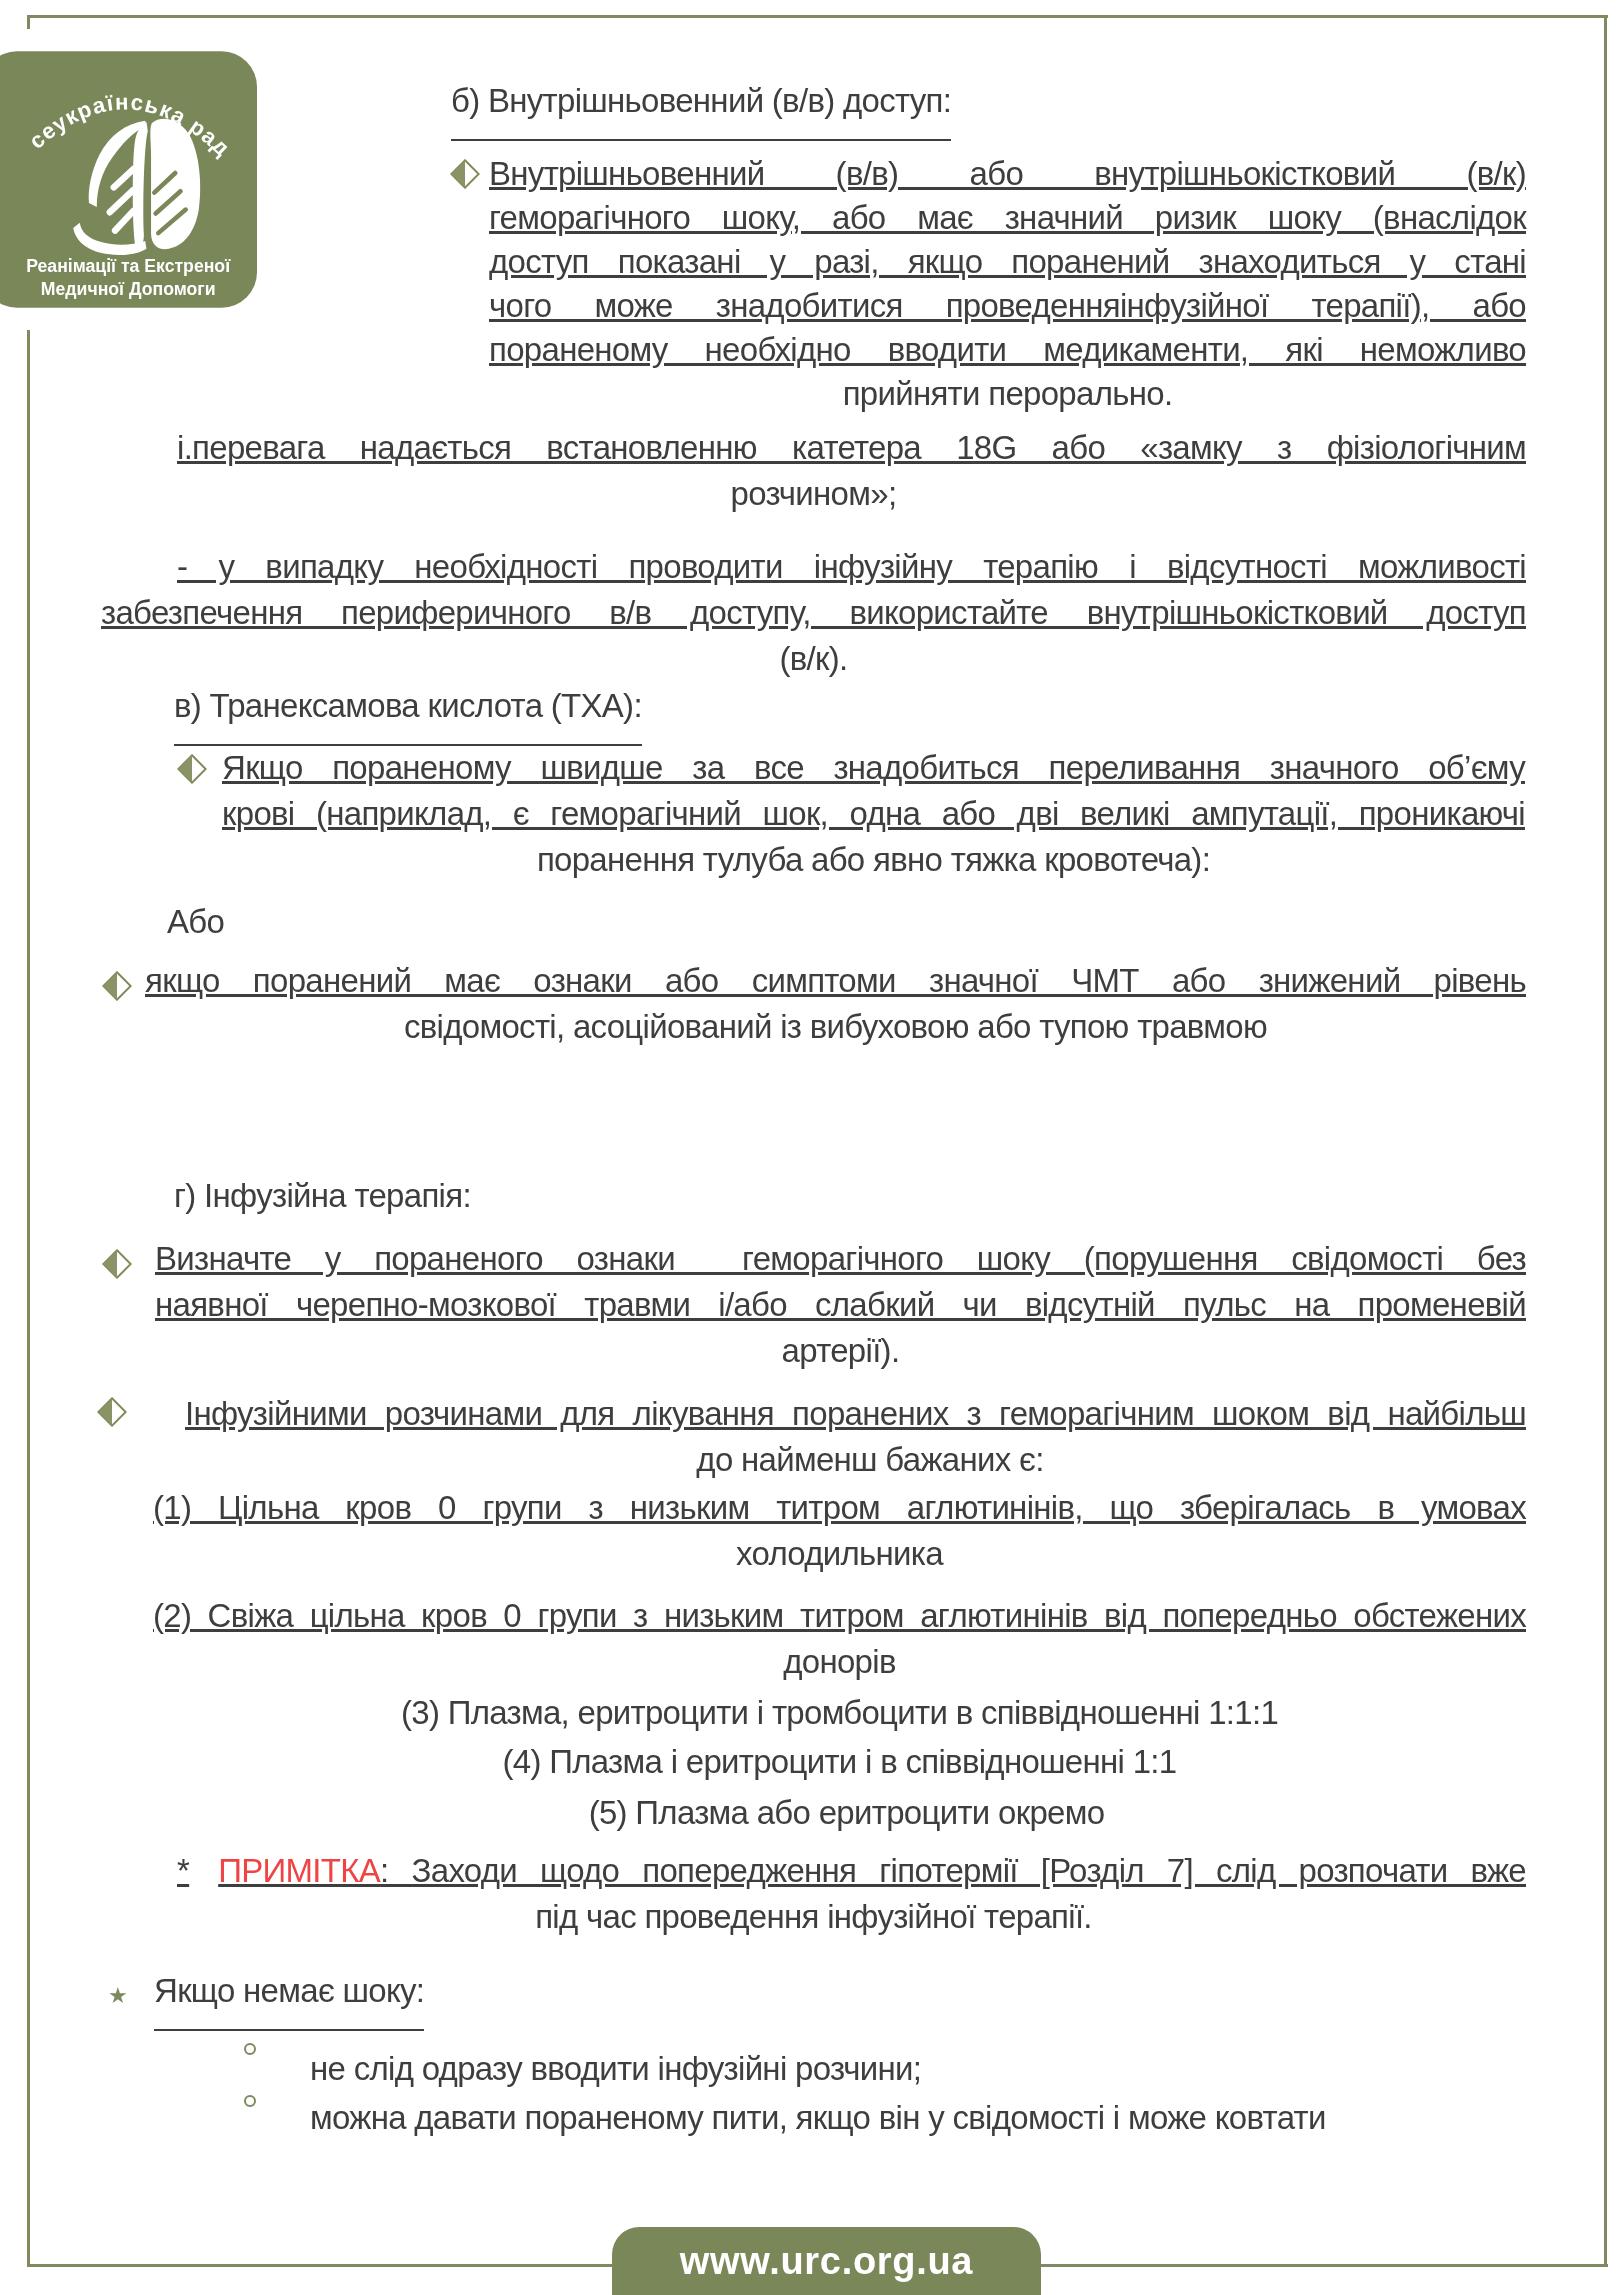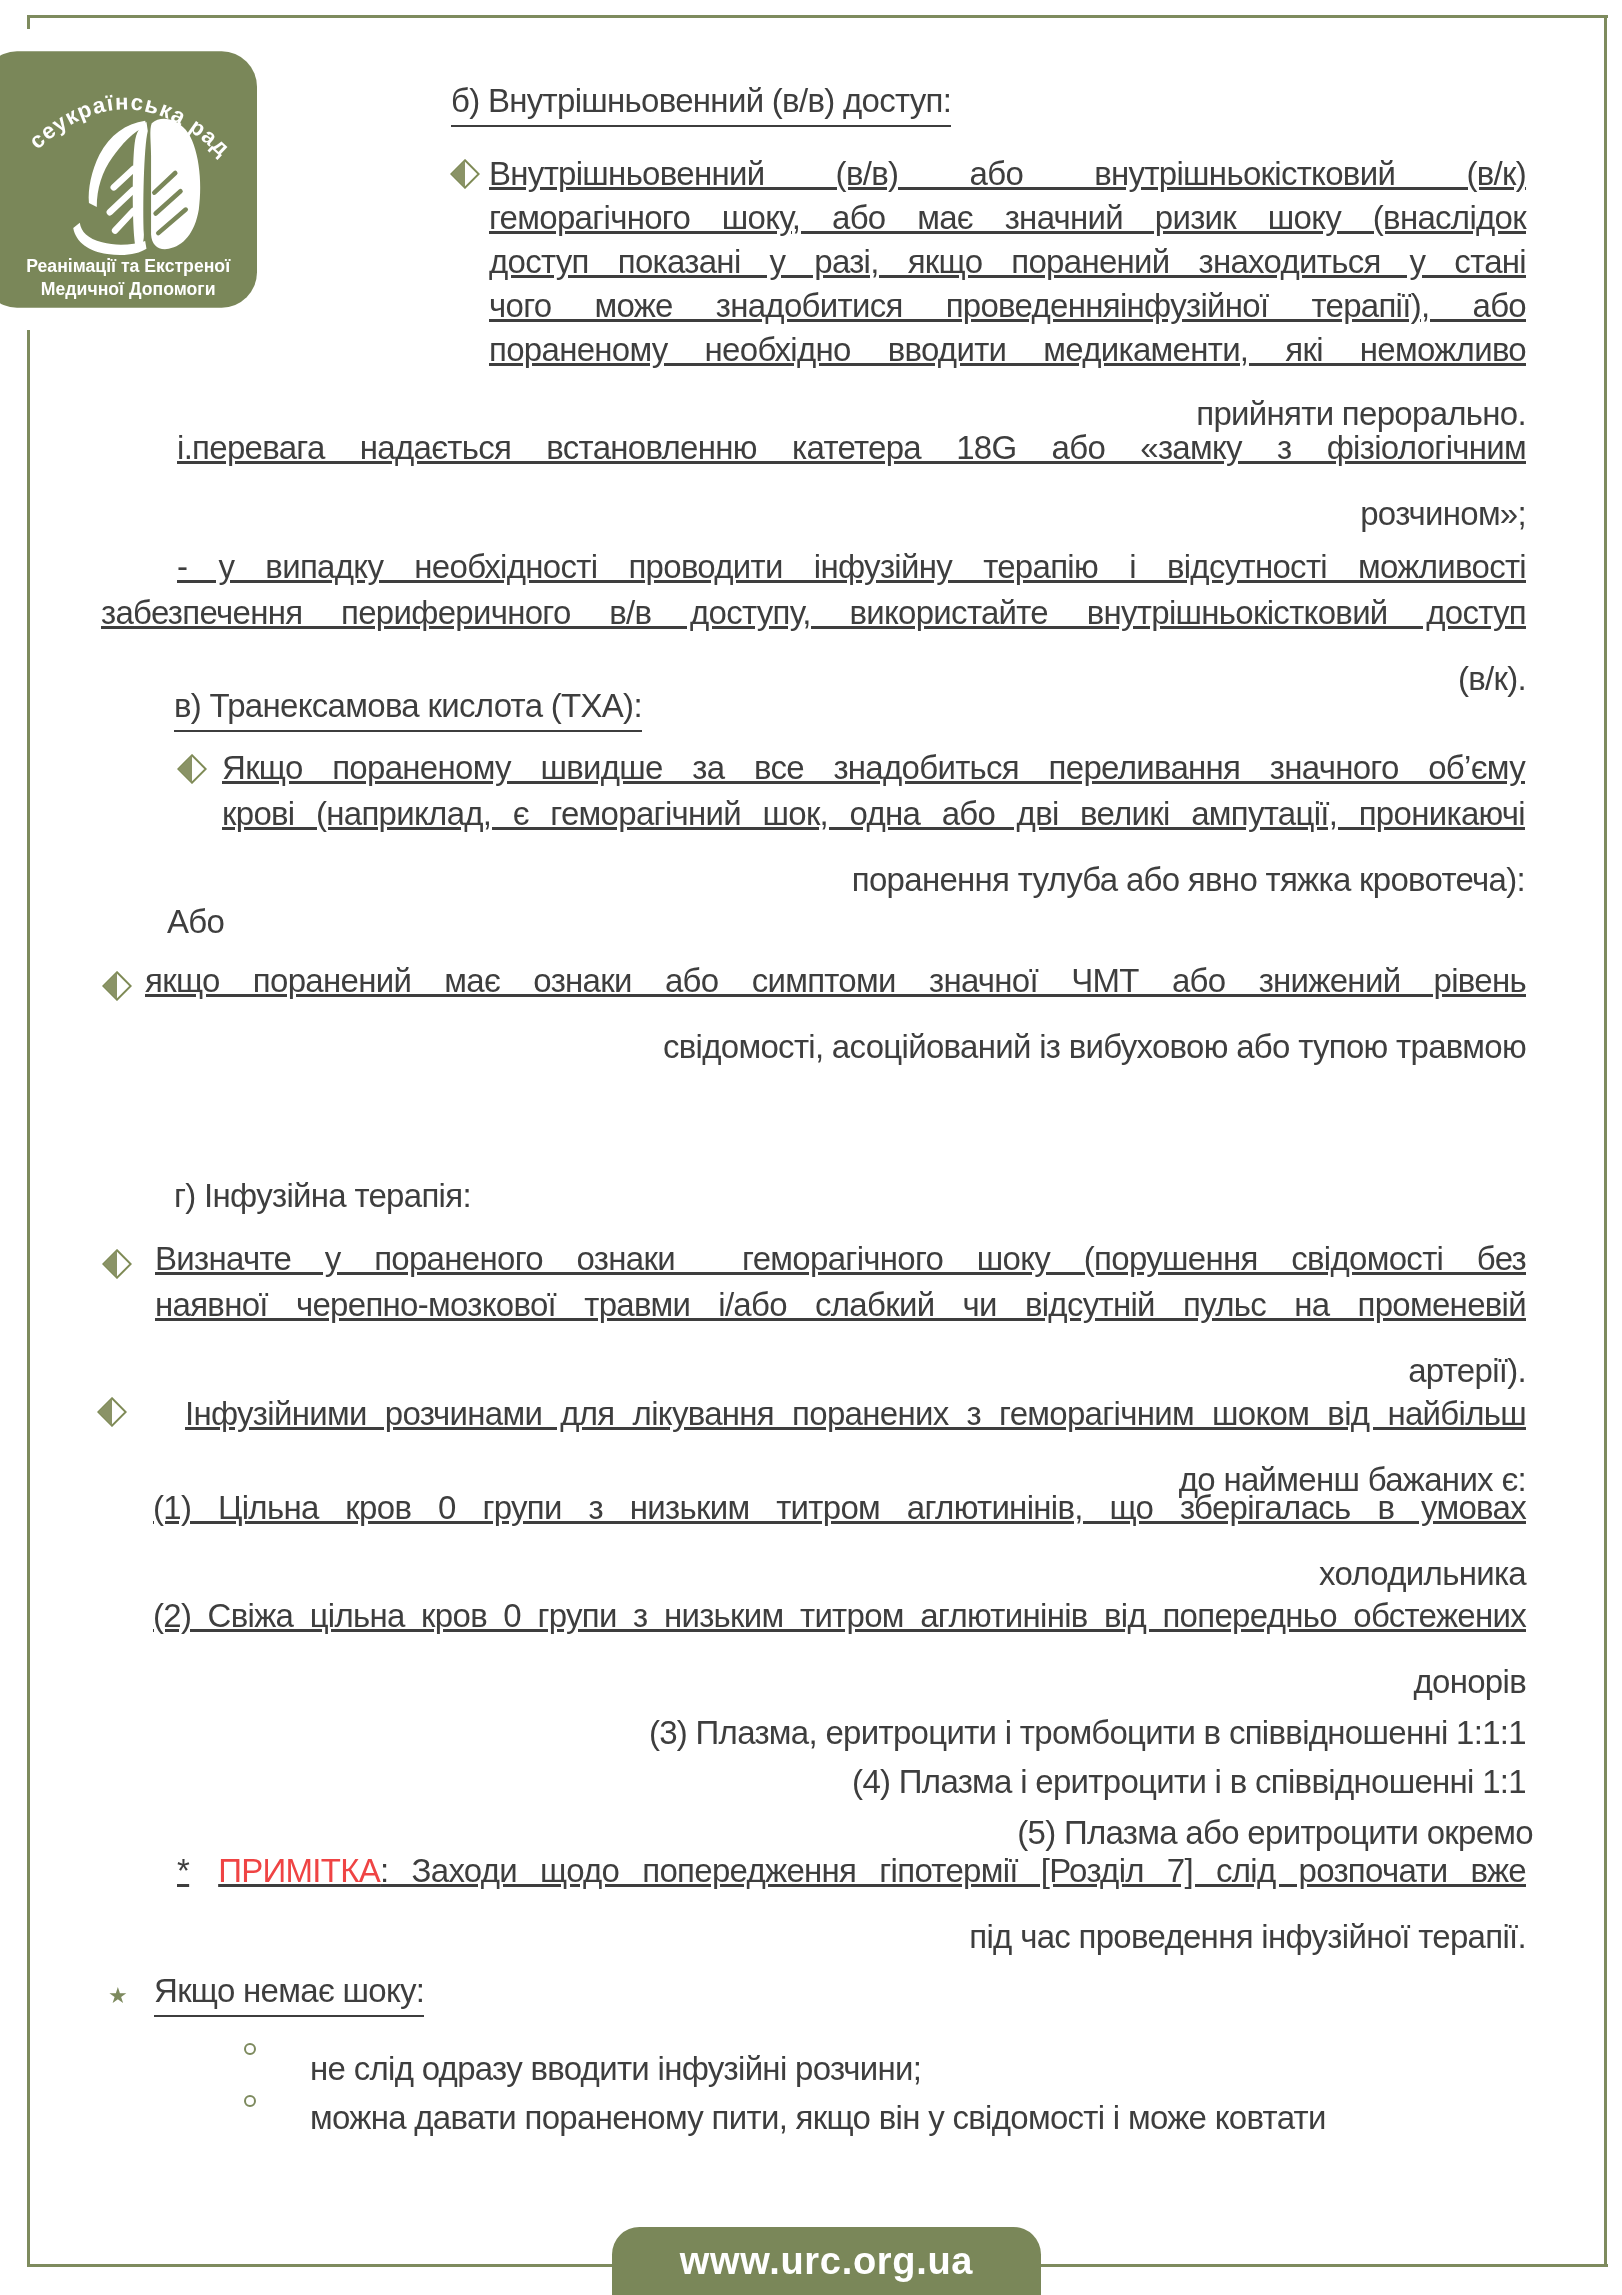--- a/index.html
+++ b/index.html
@@ -5,23 +5,23 @@
   html,body{margin:0;padding:0;background:#fff;}
   .page{position:relative;width:1623px;height:2295px;background:#ffffff;overflow:hidden;
         font-family:"Liberation Sans",sans-serif;color:#3E3E3E;}
   
   .fline{position:absolute;background:#7E8B5E;}
   .whitepatch{position:absolute;background:#ffffff;}
   
   .para{position:absolute;font-size:33px;letter-spacing:-0.7px;line-height:46px;}
   .lh67{line-height:44px;}
   .jl{text-align:justify;text-align-last:justify;text-decoration:underline;}
-  .jend{text-align:right;margin-top:20px;}
+  .jend{text-align:center;}
   .heading{position:absolute;font-size:33px;letter-spacing:-0.7px;white-space:nowrap;}
-  .underl{border-bottom:2.6px solid #3E3E3E;padding-bottom:6px;}
+  .underl{border-bottom:2.6px solid #3E3E3E;padding-bottom:20px;}
   .green-label{color:#ef4444;margin-left:29px;}
   
   .diamond{position:absolute;width:30px;height:30px;}
   .star-bullet{position:absolute;color:#7D8A5E;font-size:22px;line-height:22px;}
   .ring{position:absolute;width:7.9px;height:7.9px;border:2.6px solid #7D8A5E;border-radius:50%;}
   
   .logo{position:absolute;left:0;top:51px;width:257px;height:257px;}
   
   .footer-box{position:absolute;left:612px;top:2227px;width:429px;height:68px;
       background:#7A8759;border-radius:27.5px 27.5px 0 0;display:flex;align-items:center;justify-content:center;}

